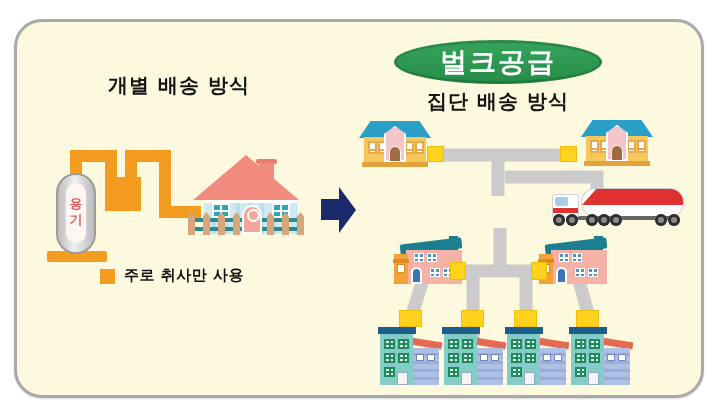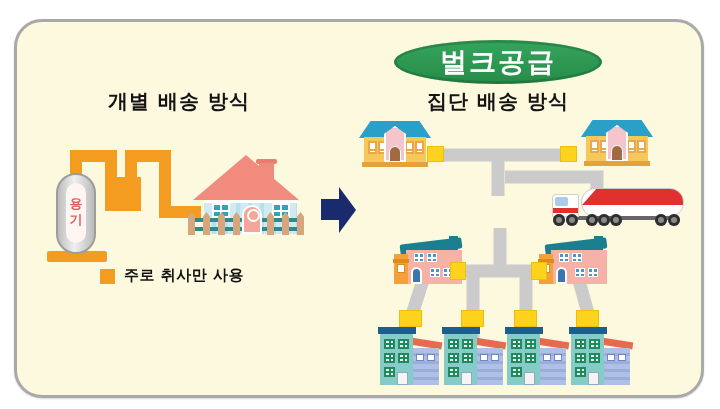--- a/index.html
+++ b/index.html
@@ -156,21 +156,21 @@
     <path class="pg" d="M473 271 L473 322"></path>
     <path class="pg" d="M526 271 L526 322"></path>
     <path class="pg" d="M424 277 L409 324"></path>
     <path class="pg" d="M578 277 L591 324"></path>
     <path class="pg" d="M411 318 L399 340"></path>
     <path class="pg" d="M473 318 L473 340"></path>
     <path class="pg" d="M526 318 L526 340"></path>
     <path class="pg" d="M588 318 L593 340"></path>
   </svg>
 
-  <div class="abs subtitle" style="left:75px;top:88px">개별 배송 방식</div>
+  <div class="abs subtitle" style="left:75px;top:72px">개별 배송 방식</div>
 
   <div class="abs cyl-ped"></div>
   <div class="abs cylinder">
     <div class="cyl-panel">
       <div>용</div>
       <div>기</div>
     </div>
   </div>
   <div class="abs regbox"></div>
 

